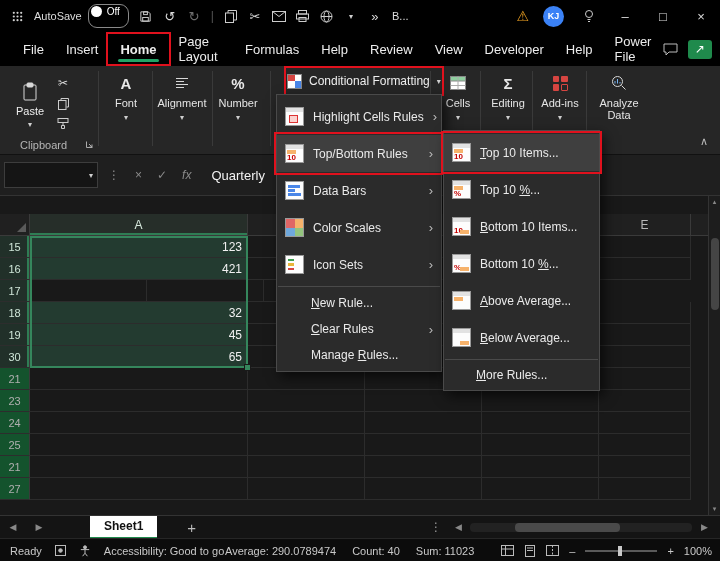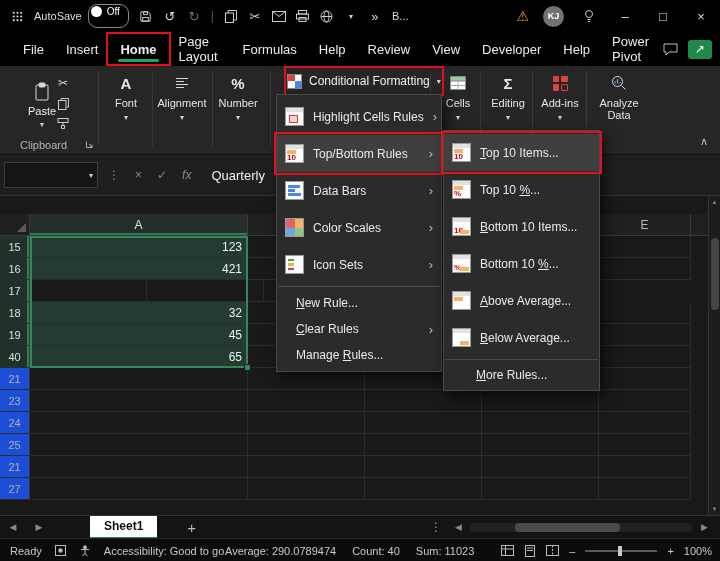--- a/index.html
+++ b/index.html
@@ -11,35 +11,35 @@
   
   .titlebar{position:absolute;top:0;left:0;right:0;height:32px;background:#000;display:flex;align-items:center;gap:10px;padding-left:10px}
   .tbi{display:flex;align-items:center;justify-content:center;min-width:14px;color:#d8d8d8;font-size:13px}
   .autosave{display:flex;align-items:center;gap:6px;font-size:11px;color:#ddd}
   .toggle{display:flex;align-items:center;gap:5px;border:1px solid #8a8a8a;border-radius:9px;padding:1px 8px 10px 2px;font-size:10px;color:#fff}
   .knob{width:11px;height:11px;border-radius:50%;background:#fff}
   .tb-sep{color:#555;font-size:12px}
   .doclabel{font-size:11px;color:#ddd}
   .tb-right{margin-left:auto;display:flex;align-items:center}
   .warn{color:#f5a623;font-size:14px;margin-right:14px}
-  .avatar{width:21px;height:21px;border-radius:50%;background:#737373;color:#fff;font-size:9px;font-weight:bold;display:flex;align-items:center;justify-content:center;margin-right:18px}
+  .avatar{width:21px;height:21px;border-radius:50%;background:#3b82f6;color:#fff;font-size:9px;font-weight:bold;display:flex;align-items:center;justify-content:center;margin-right:18px}
   .bulb{margin-right:10px}
   .winbtn{width:38px;height:32px;display:flex;align-items:center;justify-content:center;color:#ddd;font-size:13px}
 
   
   .menubar{position:absolute;top:32px;left:0;right:0;height:34px;background:#000;display:flex;align-items:center;padding-left:12px}
   .menu-item{padding:0 11px;height:28px;display:flex;align-items:center;font-size:13px;color:#ececec;position:relative}
   .menu-item.active{font-weight:bold}
   .menu-item.active::after{content:"";position:absolute;left:9px;right:9px;bottom:1px;height:3px;background:#21a366;border-radius:2px}
   .mb-right{margin-left:auto;display:flex;align-items:center;gap:10px;padding-right:8px}
   .share-btn{width:24px;height:19px;background:#1f8a4c;border-radius:3px;color:#fff;display:flex;align-items:center;justify-content:center;font-size:12px}
 
   
   .ribbon{position:absolute;top:66px;left:0;right:0;height:89px;background:#262626;border-bottom:1px solid #111}
-  .paste{position:absolute;left:22px;top:6px;width:40px;height:66px;display:flex;flex-direction:column;align-items:center;justify-content:center;gap:3px;font-size:11px;color:#eee}
+  .paste{position:absolute;left:10px;top:6px;width:40px;height:66px;display:flex;flex-direction:column;align-items:center;justify-content:center;gap:3px;font-size:11px;color:#eee}
   .small-tools{position:absolute;left:57px;top:10px;display:flex;flex-direction:column;gap:8px;align-items:center;color:#ddd;font-size:12px}
   .group-label{position:absolute;left:20px;top:73px;font-size:11px;color:#b5b5b5}
   .launcher{position:absolute;left:85px;top:74px}
   .vsep{position:absolute;top:5px;bottom:8px;width:1px;background:#3a3a3a}
   .rgroup{position:absolute;top:7px;display:flex;flex-direction:column;align-items:center;gap:4px;font-size:11px;color:#e5e5e5;text-align:center}
   .rgroup .gicon{height:20px;display:flex;align-items:center;justify-content:center;font-size:15px;font-weight:bold;color:#e8e8e8}
   .chev{font-size:8px;color:#cfcfcf}
   .cf-btn{position:absolute;left:287px;top:3px;height:24px;display:flex;align-items:center;gap:7px;font-size:12px;color:#efefef}
   .collapse{position:absolute;right:12px;bottom:6px;color:#bbb;font-size:11px}
   .icn-cf,.icn-addins{width:15px;height:15px;display:grid;grid-template-columns:1fr 1fr;grid-template-rows:1fr 1fr}
@@ -60,21 +60,21 @@
   
   .gridgap{position:absolute;top:196px;left:0;right:12px;height:18px;background:#191919}
   .colheads{position:absolute;top:214px;left:0;right:12px;height:22px;display:flex;background:#202020;border-bottom:1px solid #3a3a3a}
   .corner{width:30px;border-right:1px solid #3a3a3a;position:relative}
   .corner::after{content:"";position:absolute;right:3px;bottom:3px;border-style:solid;border-width:0 0 9px 9px;border-color:transparent transparent #5a5a5a transparent}
   .ch{display:flex;align-items:center;justify-content:center;color:#b8b8b8;font-size:12px;border-right:1px solid #3a3a3a}
   .cA{width:218px}.cB{width:117px}.cC{width:117px}.cD{width:117px}.cE{width:92px}
   .ch.colsel{background:#262e29;color:#d7e9dd;box-shadow:inset 0 -2px 0 #2f7d54}
   .rows{position:absolute;top:236px;left:0;right:12px;height:279px;overflow:hidden;background:#191919}
   .row{display:flex;height:22px}
-  .rh{width:30px;background:#1d4ed8;border-right:1px solid #3a3a3a;border-bottom:1px solid #2d2d2d;color:#b0b0b0;font-size:11px;display:flex;align-items:center;justify-content:center}
+  .rh{width:30px;background:#14532d;border-right:1px solid #3a3a3a;border-bottom:1px solid #2d2d2d;color:#b0b0b0;font-size:11px;display:flex;align-items:center;justify-content:center}
   .cell{border-right:1px solid #2c2c2c;border-bottom:1px solid #2c2c2c;font-size:12px;color:#f1f1f1;display:flex;align-items:center;justify-content:flex-end;padding-right:5px}
   .row.selr .rh{background:#213029;color:#cfe6d8;box-shadow:inset -2px 0 0 #2f7d54}
   .row.selr .cA{background:#233b30}
   .selbox{position:absolute;left:30px;top:236px;width:218px;height:132px;border:2px solid #35865c;pointer-events:none}
   .handle{position:absolute;left:244px;top:364px;width:7px;height:7px;background:#35865c;border:1px solid #191919;pointer-events:none}
   .vscroll{position:absolute;top:196px;right:0;width:12px;height:319px;background:#1d1d1d;border-left:1px solid #333;color:#888;font-size:7px;text-align:center}
   .vthumb{position:absolute;left:2px;top:42px;width:8px;height:72px;background:#454545;border-radius:4px}
   .varrow-up{position:absolute;top:2px;left:0;right:0}
   .varrow-dn{position:absolute;bottom:2px;left:0;right:0}
 
@@ -99,21 +99,21 @@
 
   
   .menu{position:absolute;background:#2b2b2b;border:1px solid #4a4a4a;box-shadow:4px 5px 12px rgba(0,0,0,.65);z-index:50;padding:3px 0}
   .cfmenu{left:276px;top:94px;width:166px}
   .submenu{left:443px;top:130px;width:157px;z-index:60}
   .mi{display:flex;align-items:center;height:37px;padding:0 8px;gap:9px;color:#eaeaea;font-size:12px}
   .mi .lbl{flex:1;white-space:nowrap}
   .mi .arr{color:#bbb;font-size:13px}
   .mi.hl{background:#3f3f3f}
   .msep{height:1px;background:#4a4a4a;margin:3px 1px}
-  .mi.simple{height:26px;padding-left:19px}
+  .mi.simple{height:26px;padding-left:34px}
   .mi.morerules{height:24px;padding-left:32px}
   .msheet{width:19px;height:19px;background:#fdfdfd;border:1px solid #9a9a9a;position:relative;flex:none}
   .msheet::before{content:"";position:absolute;left:0;top:0;right:0;height:4px;background:#e2e2e2}
   .msheet .badge{position:absolute;left:1px;bottom:0;font-size:8px;font-weight:bold;color:#c40000;line-height:8px;font-style:normal}
   .msheet.toprow::after{content:"";position:absolute;left:1px;top:5px;width:9px;height:4px;background:#f6b26b}
   .msheet.botrow::after{content:"";position:absolute;right:1px;bottom:1px;width:9px;height:4px;background:#f6b26b}
   .msheet.hcell::after{content:"";position:absolute;left:3px;top:7px;width:7px;height:6px;border:1px solid #d33;background:#fbd2cf}
   .icn-bars{width:19px;height:19px;background:#fdfdfd;border:1px solid #9a9a9a;display:flex;flex-direction:column;justify-content:space-evenly;padding:2px;flex:none}
   .icn-bars i{height:3px;background:#4a86e8}
   .icn-bars i:nth-child(1){width:12px}.icn-bars i:nth-child(2){width:7px}.icn-bars i:nth-child(3){width:13px}
@@ -215,21 +215,21 @@
     <span class="menu-item">File</span>
     <span class="menu-item">Insert</span>
     <span class="menu-item active redbox">Home</span>
     <span class="menu-item">Page Layout</span>
     <span class="menu-item">Formulas</span>
     <span class="menu-item">Help</span>
     <span class="menu-item">Review</span>
     <span class="menu-item">View</span>
     <span class="menu-item">Developer</span>
     <span class="menu-item">Help</span>
-    <span class="menu-item">Power Pivot</span>
+    <span class="menu-item">Power File</span>
     <span class="mb-right">
       <span>
         <svg width="15" height="13" fill="none" stroke="#bbb">
             <path d="M1 1h13v8H6l-3 3v-3H1z"></path>
           </svg>
       </span>
       <span class="share-btn">↗</span>
     </span>
   </div>
 
@@ -405,21 +405,21 @@
       </div>
     <div class="row selr">
         <div class="rh">19</div>
         <div class="cell cA">45</div>
         <div class="cell cB"></div>
         <div class="cell cC"></div>
         <div class="cell cD"></div>
         <div class="cell cE"></div>
       </div>
     <div class="row selr">
-        <div class="rh">40</div>
+        <div class="rh">30</div>
         <div class="cell cA">65</div>
         <div class="cell cB"></div>
         <div class="cell cC"></div>
         <div class="cell cD"></div>
         <div class="cell cE"></div>
       </div>
     <div class="row">
         <div class="rh">21</div>
         <div class="cell cA"></div>
         <div class="cell cB"></div>

